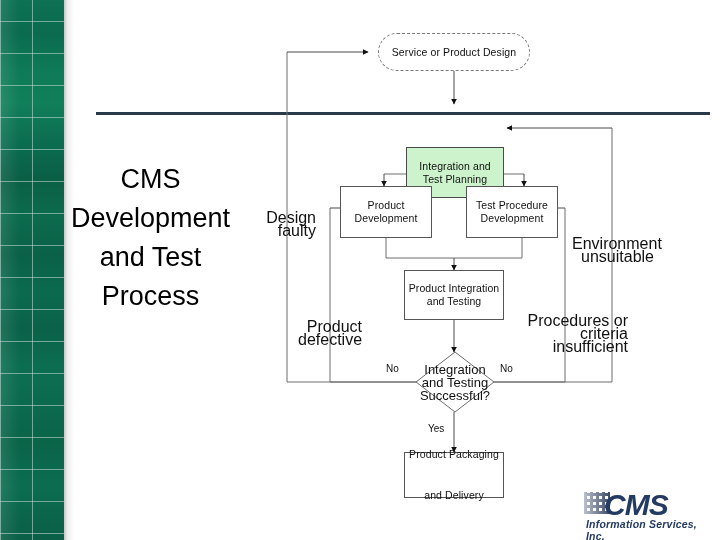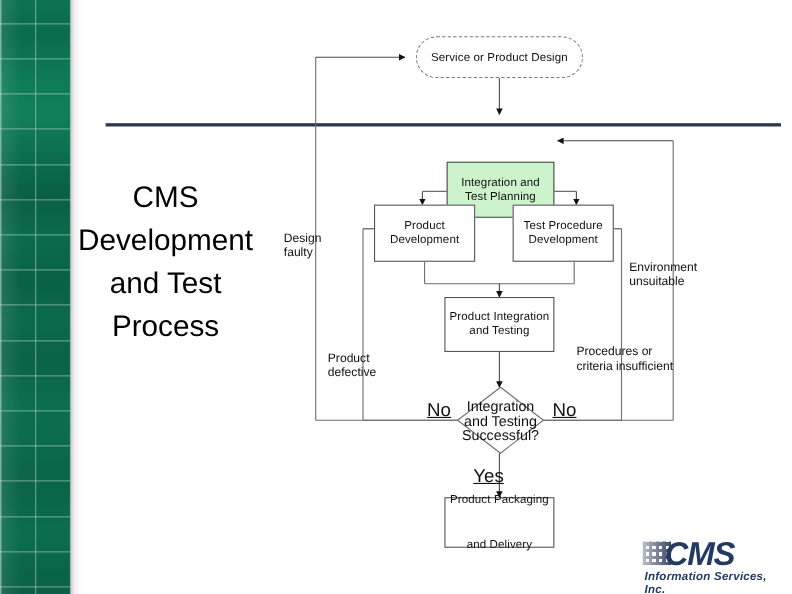--- a/index.html
+++ b/index.html
@@ -70,25 +70,25 @@
         text-align:center;color:#101010;background:#ffffff;
         font-size:10.5px;line-height:13px;letter-spacing:.1px;}
   .rect{border:1px solid #555555;}
   .stadium{border:1px dashed #7a7a7a;border-radius:22px;}
   .green{background:#cdf3cd;border:1px solid #4a4a4a;}
   .diamond-label{
     position:absolute;display:flex;align-items:center;justify-content:center;
     text-align:center;font-size:13px;line-height:13px;color:#101010;
   }
   .edge-label{
-    position:absolute;font-size:11px;line-height:13px;color:#101010;
-    text-align:left;
+    position:absolute;font-size:16px;line-height:13px;color:#101010;
+    text-align:right;
   }
   .branch-label{
-    position:absolute;font-size:17px;color:#101010;text-align:right;text-decoration:underline;
+    position:absolute;font-size:10px;color:#101010;text-align:left;
   }
 
   
   #logo{position:absolute;left:584px;top:490px;width:126px;height:44px;}
   #logo .checker{
     position:absolute;left:0;top:2px;width:26px;height:22px;
     background-image:
       repeating-linear-gradient(90deg,#2b3a5c 0 3px, rgba(0,0,0,0) 3px 6px),
       repeating-linear-gradient(0deg,#2b3a5c 0 3px, rgba(0,0,0,0) 3px 6px);
     background-blend-mode:normal;

